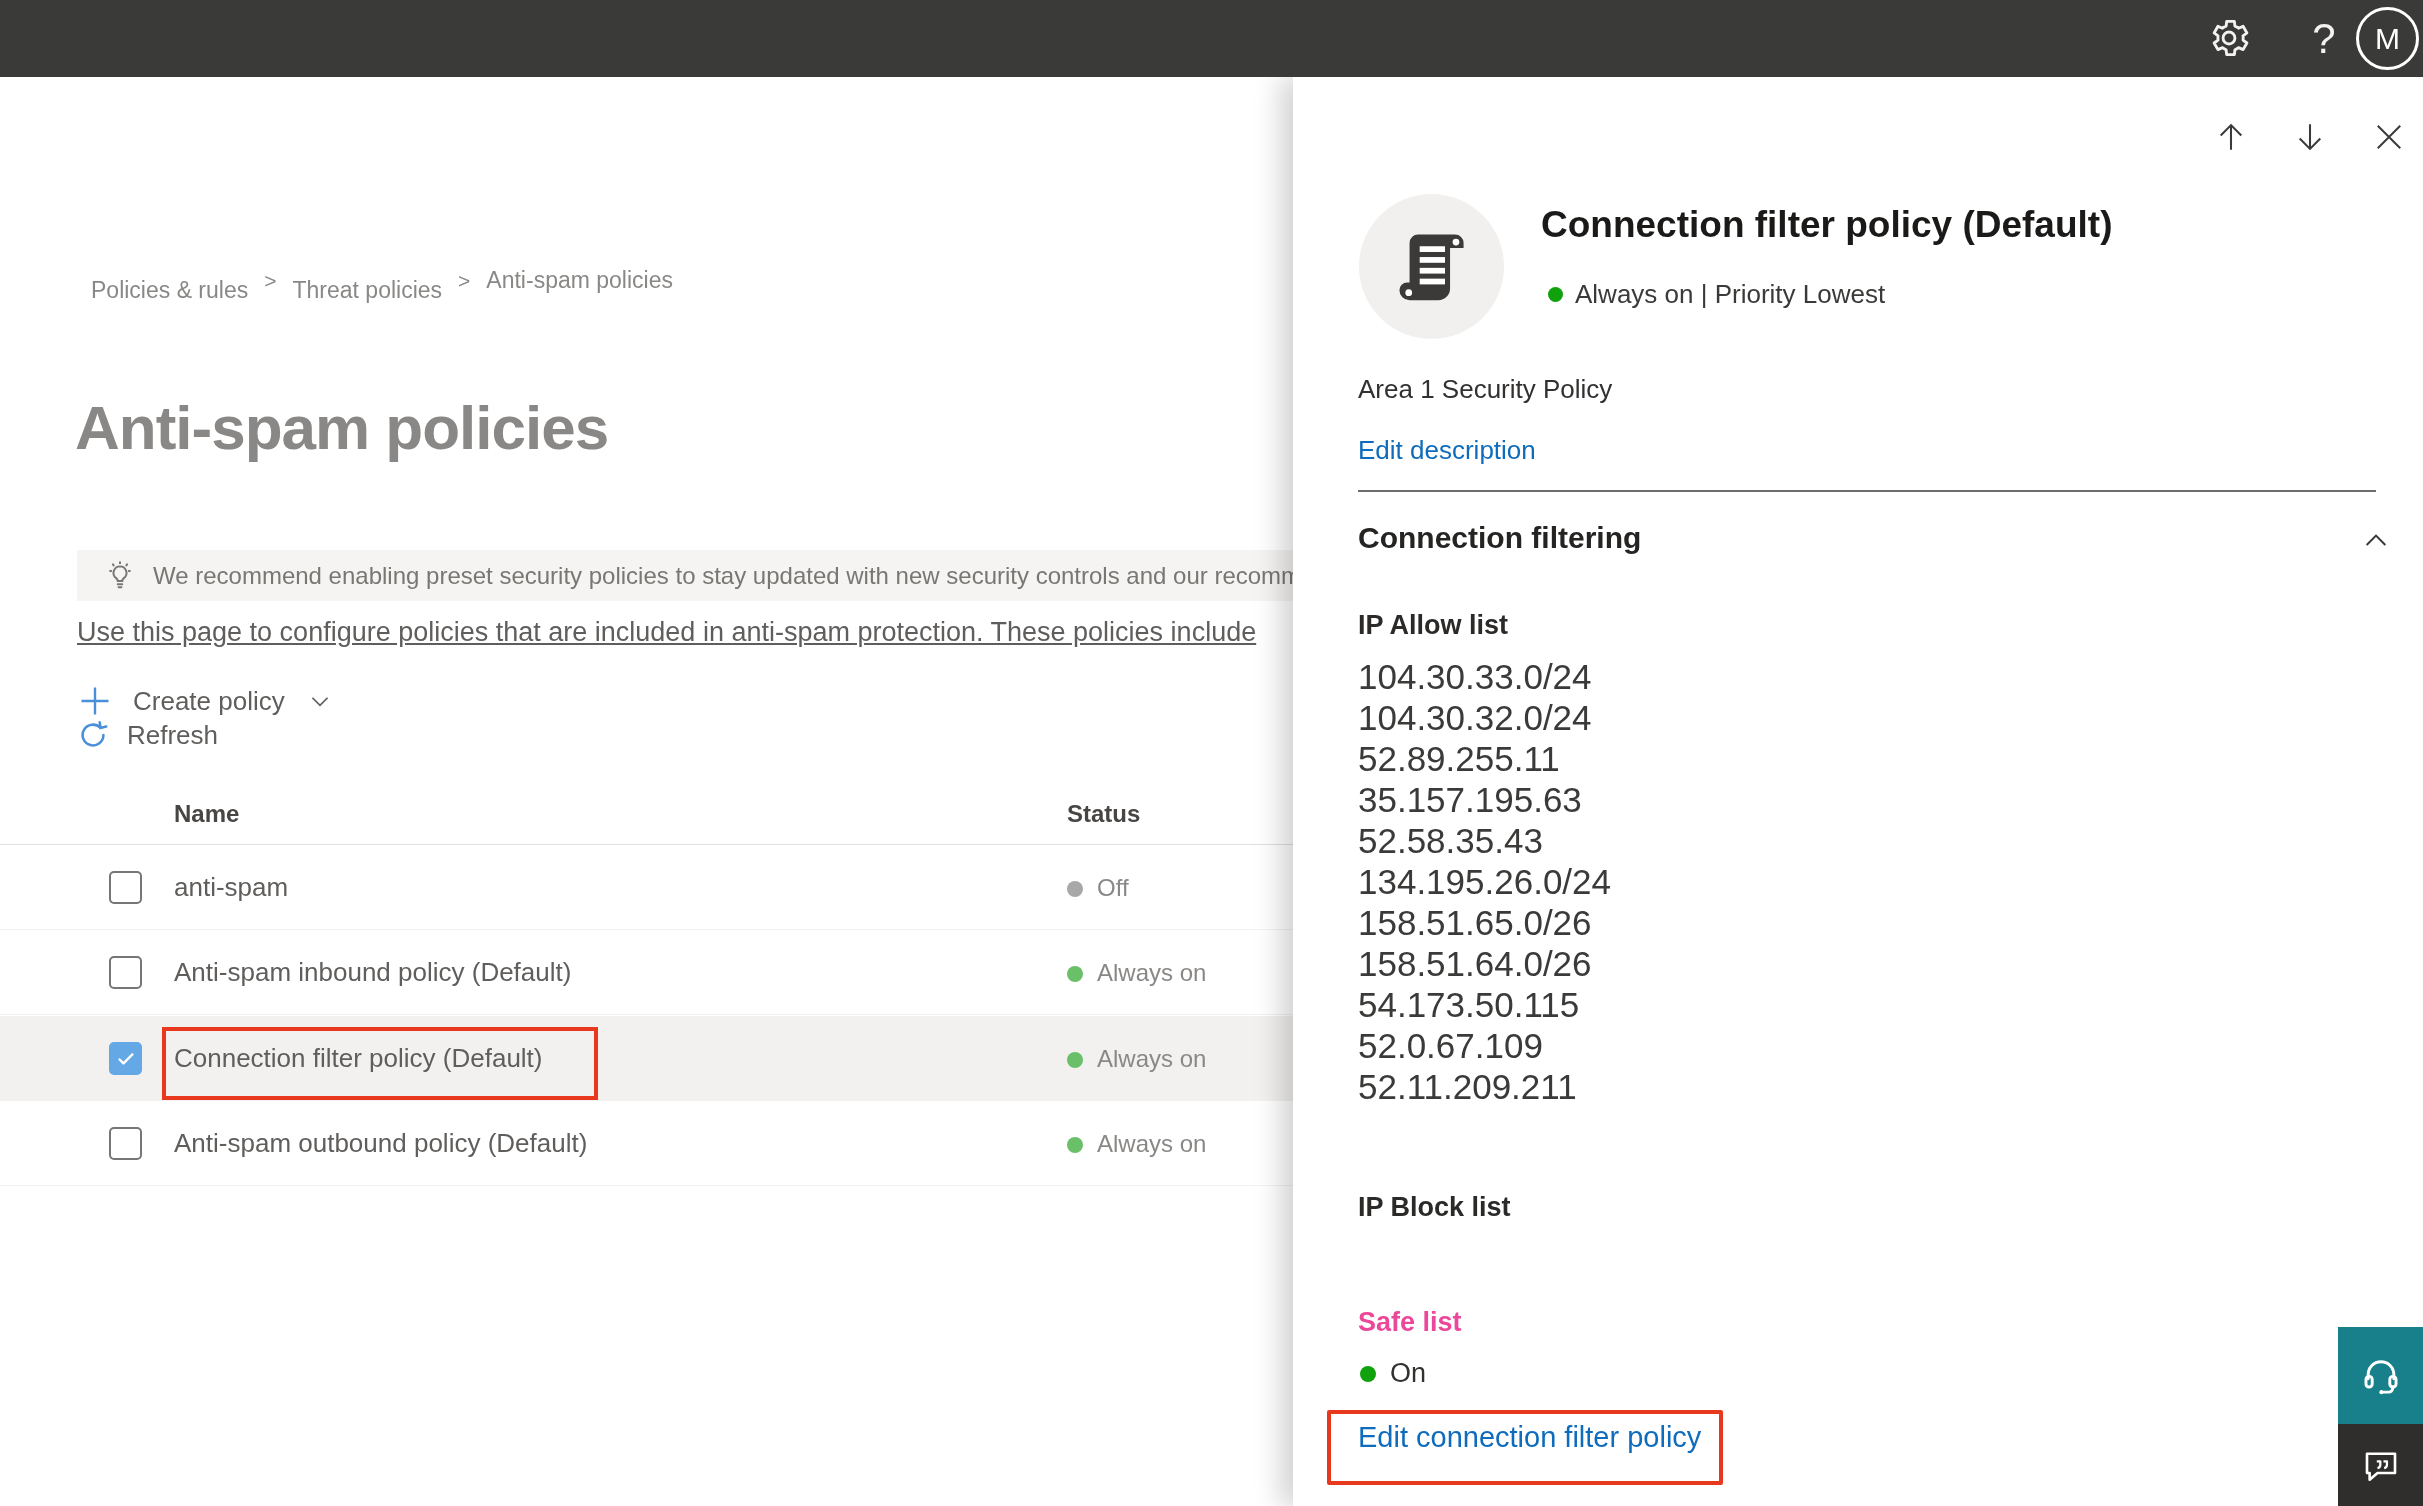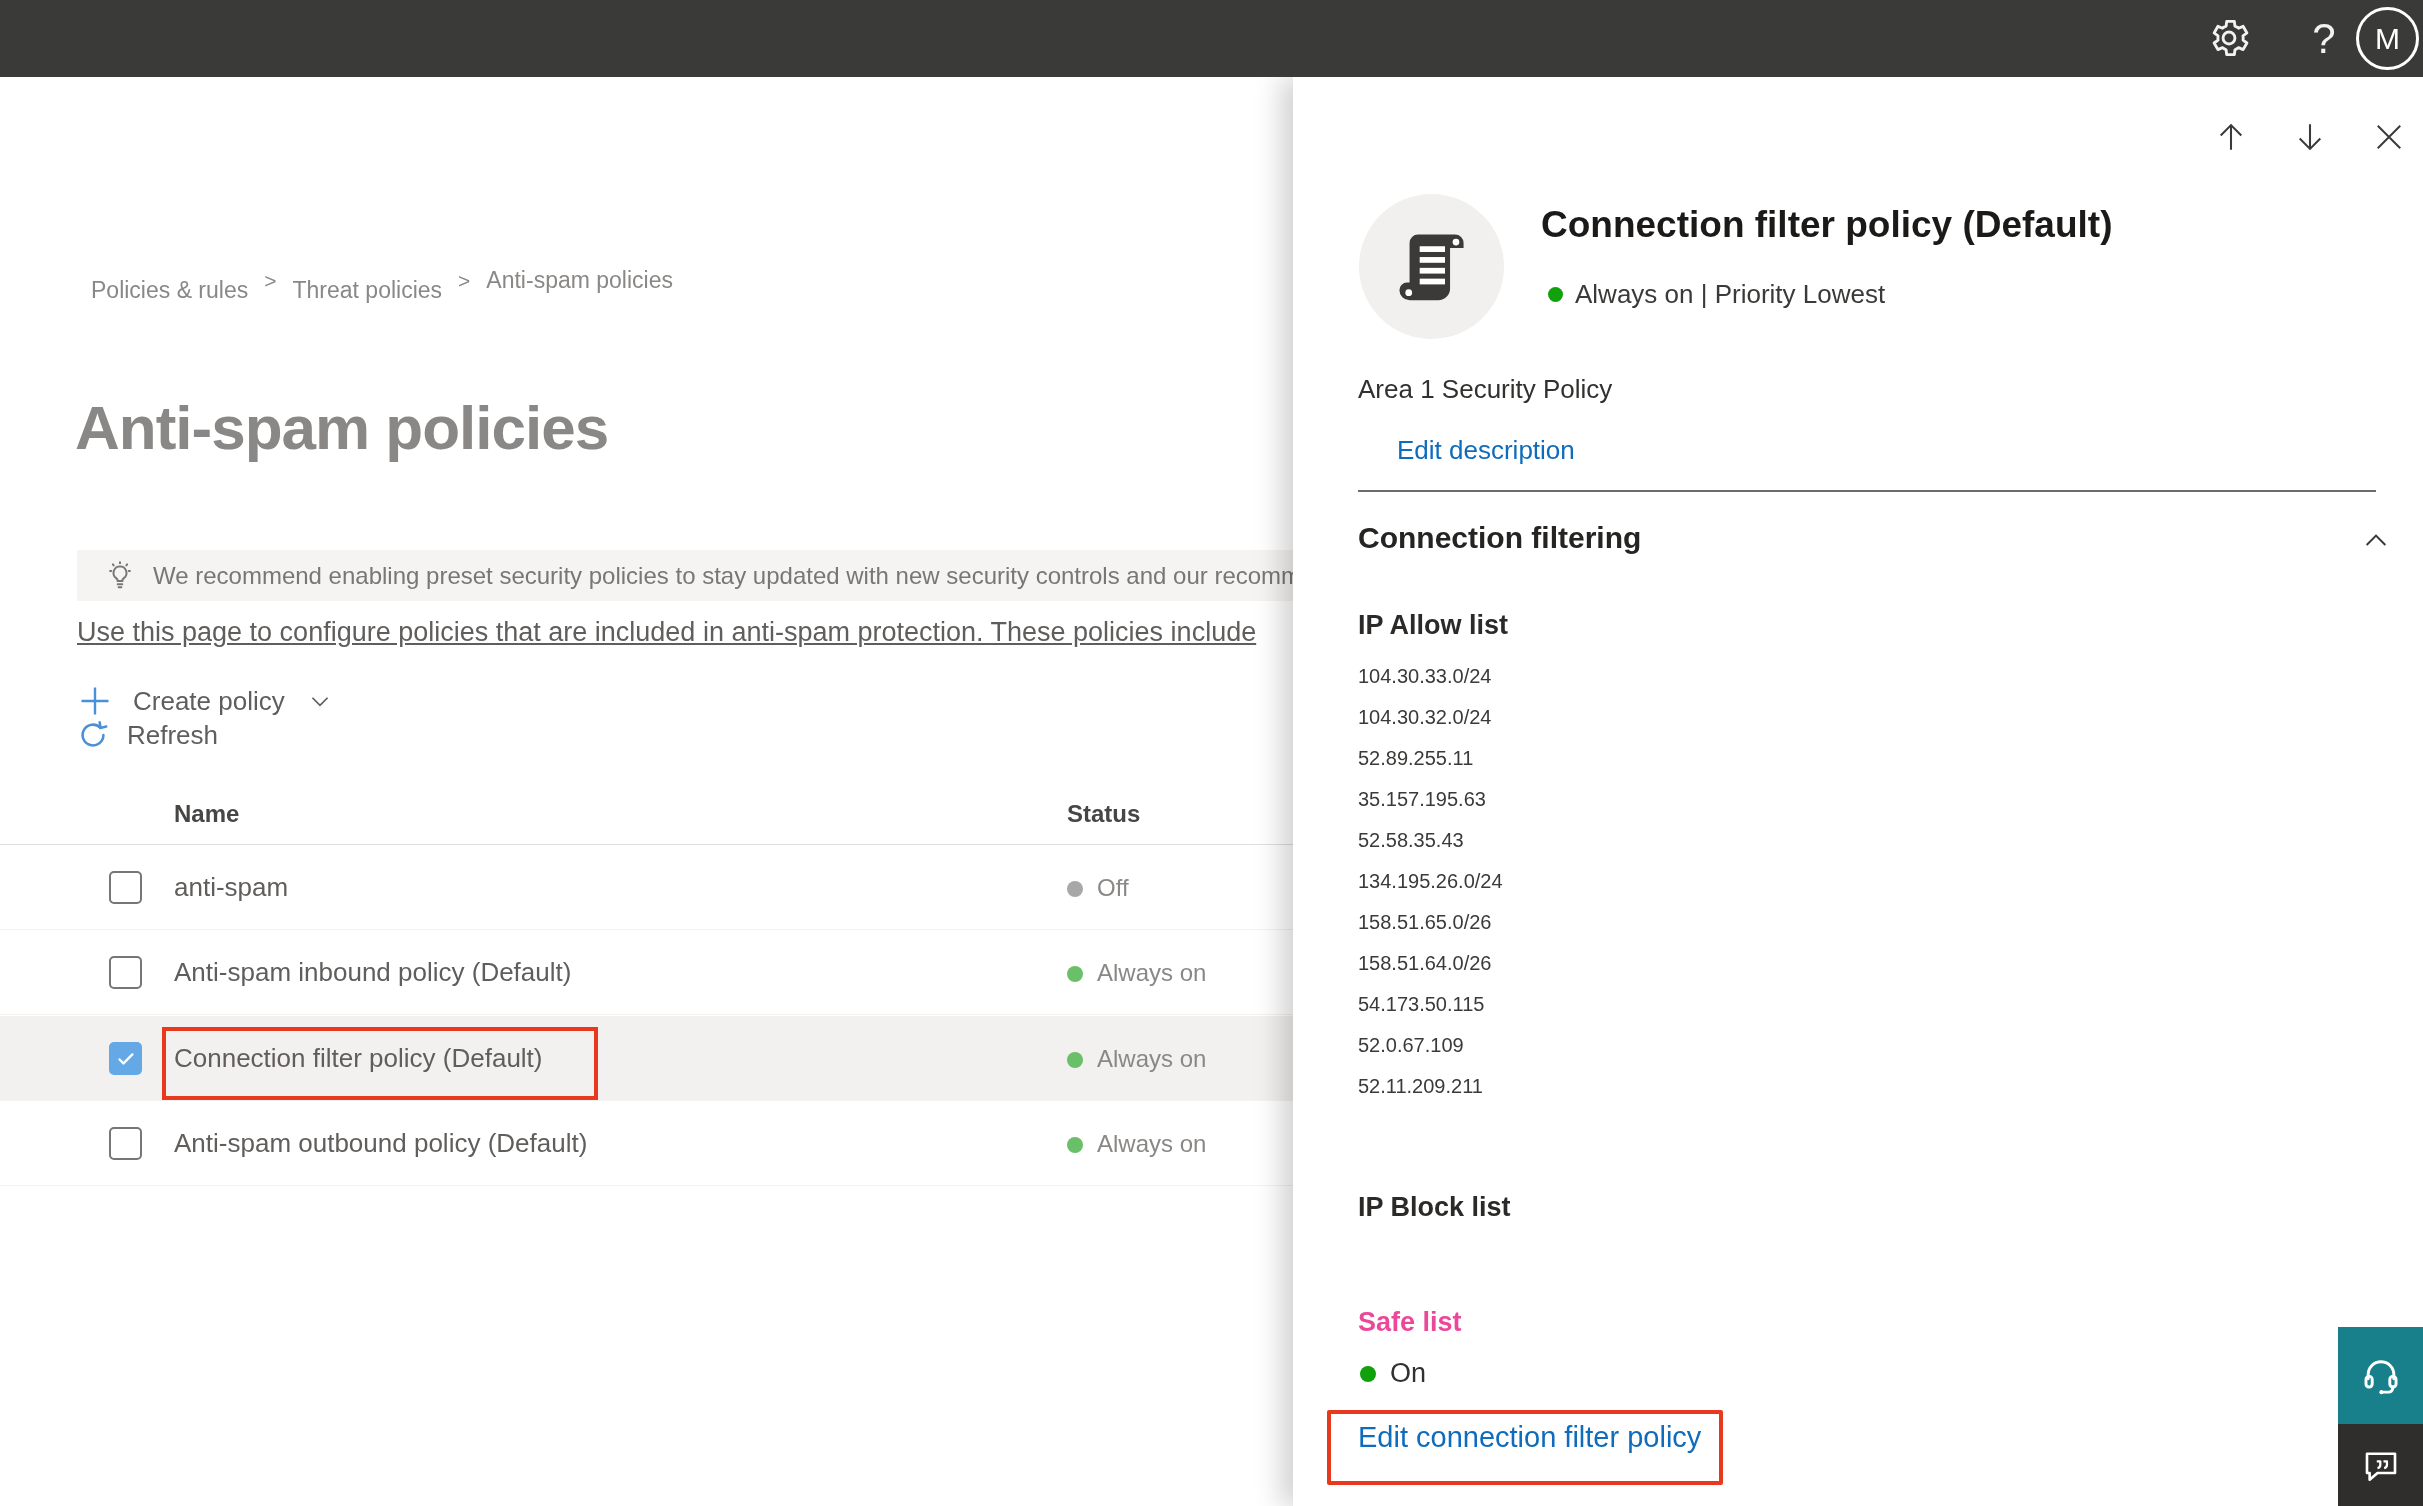--- a/index.html
+++ b/index.html
@@ -66,31 +66,31 @@
 
   .fly-avatar { position:absolute; left:66px; top:117px; width:145px; height:145px; border-radius:50%;
                 background:#f1f0ef; display:flex; align-items:center; justify-content:center; }
   .fly-title { position:absolute; left:248px; top:127px; font-size:37px; font-weight:700; color:#1b1a19; }
   .fly-statusline { position:absolute; left:255px; top:202px; display:flex; align-items:center; }
   .fly-statusline .gdot { width:15px; height:15px; border-radius:50%; background:#11a10d; margin-right:12px; }
   .fly-statusline .stxt { font-size:26px; color:#3b3a39; }
 
   .fly-desc { position:absolute; left:65px; top:297px; font-size:26px; color:#323130; }
   .link { color:#0f6cbd; cursor:pointer; }
-  .fly-editdesc { position:absolute; left:65px; top:358px; font-size:26px;margin-left:39px; }
+  .fly-editdesc { position:absolute; left:65px; top:358px; font-size:26px; }
   .fly-divider { position:absolute; left:65px; top:413px; width:1018px; height:0;
                  border-top:2px solid #6e6c6a; }
 
   .fly-section-hd { position:absolute; left:65px; top:444px; width:1038px; height:44px; cursor:pointer; }
   .fly-section-hd .sec-label { font-size:30px; font-weight:700; color:#252423; }
   .sec-chev { position:absolute; right:4px; top:4px; width:32px; height:32px; }
 
   .ip-allow-label { position:absolute; left:65px; top:533px; font-size:27px; font-weight:700; color:#2b2a29; }
   .ip-list { position:absolute; left:65px; top:579px; list-style:none; }
-  .ip-list li { font-size:20px; color:#3b3a39; height:41px; line-height:41px; }
+  .ip-list li { font-size:35px; color:#3b3a39; height:41px; line-height:41px; }
 
   .ip-block-label { position:absolute; left:65px; top:1115px; font-size:27px; font-weight:700; color:#2b2a29; }
   .safe-label { position:absolute; left:65px; top:1230px; font-size:27px; font-weight:700; color:#ec4899; }
   .safe-status { position:absolute; left:67px; top:1281px; display:flex; align-items:center; }
   .safe-status .gdot { width:16px; height:16px; border-radius:50%; background:#11a10d; margin-right:14px; }
   .safe-status .stxt { font-size:27px; color:#323130; }
 
   .fly-editlink { position:absolute; left:65px; top:1344px; font-size:29px; }
   .redbox-link { position:absolute; left:34px; top:1333px; width:396px; height:75px;
                  border:4px solid #e8391f; border-radius:2px; pointer-events:none; }

